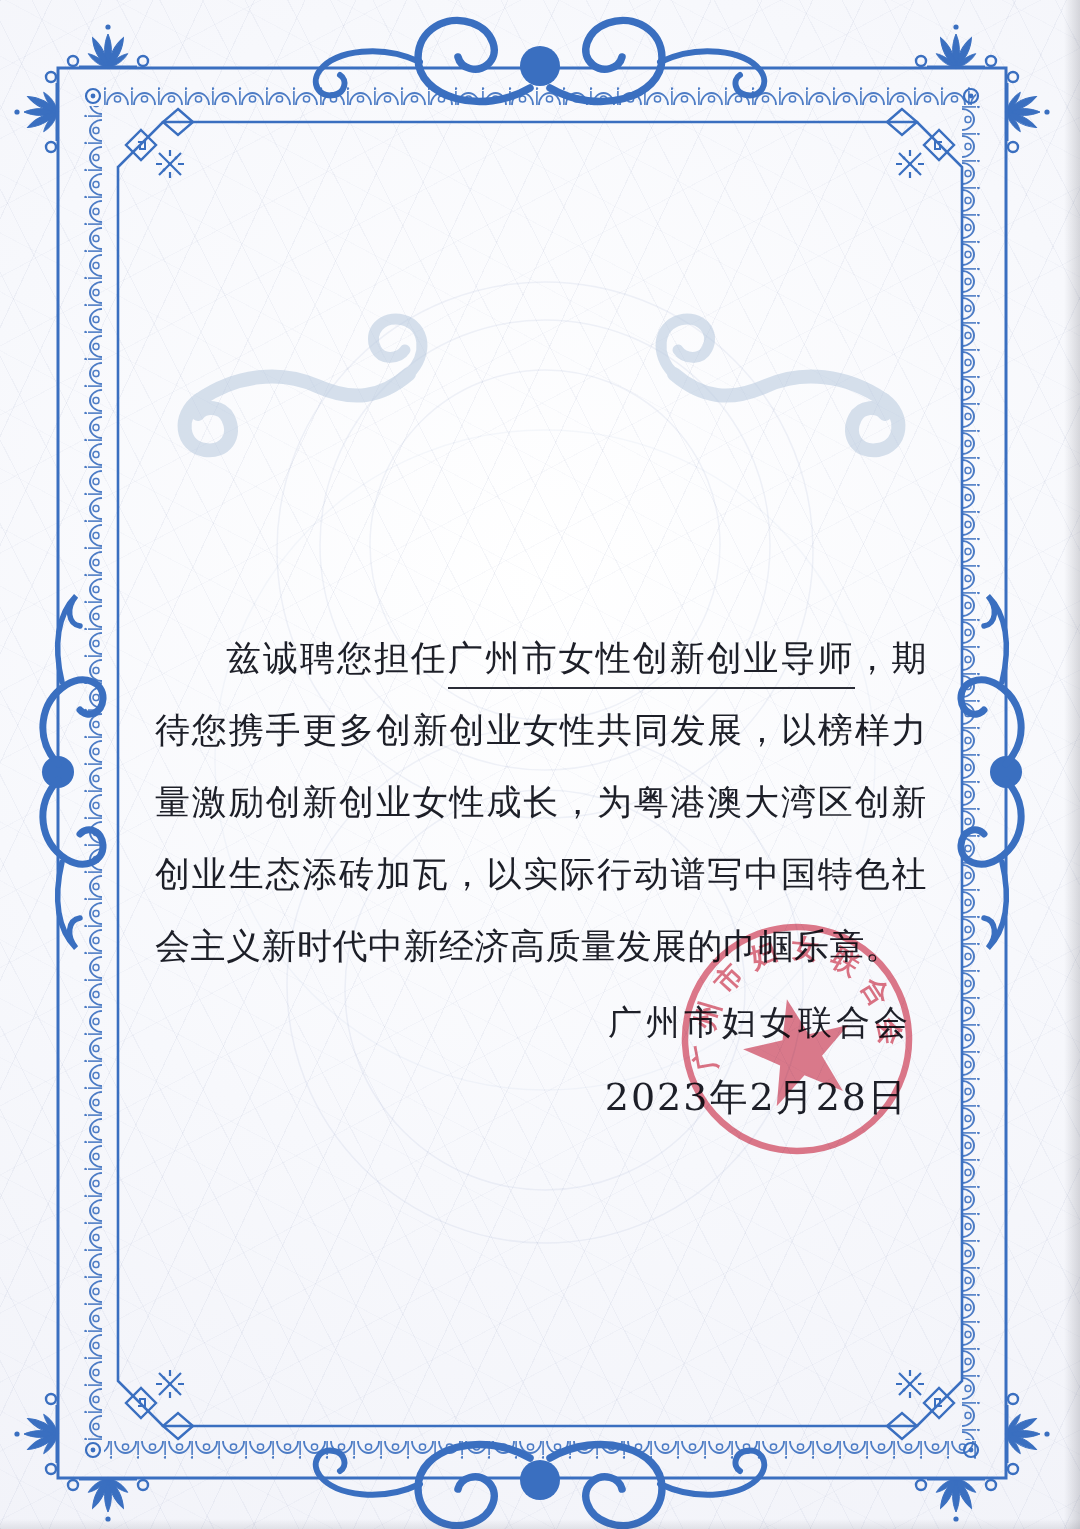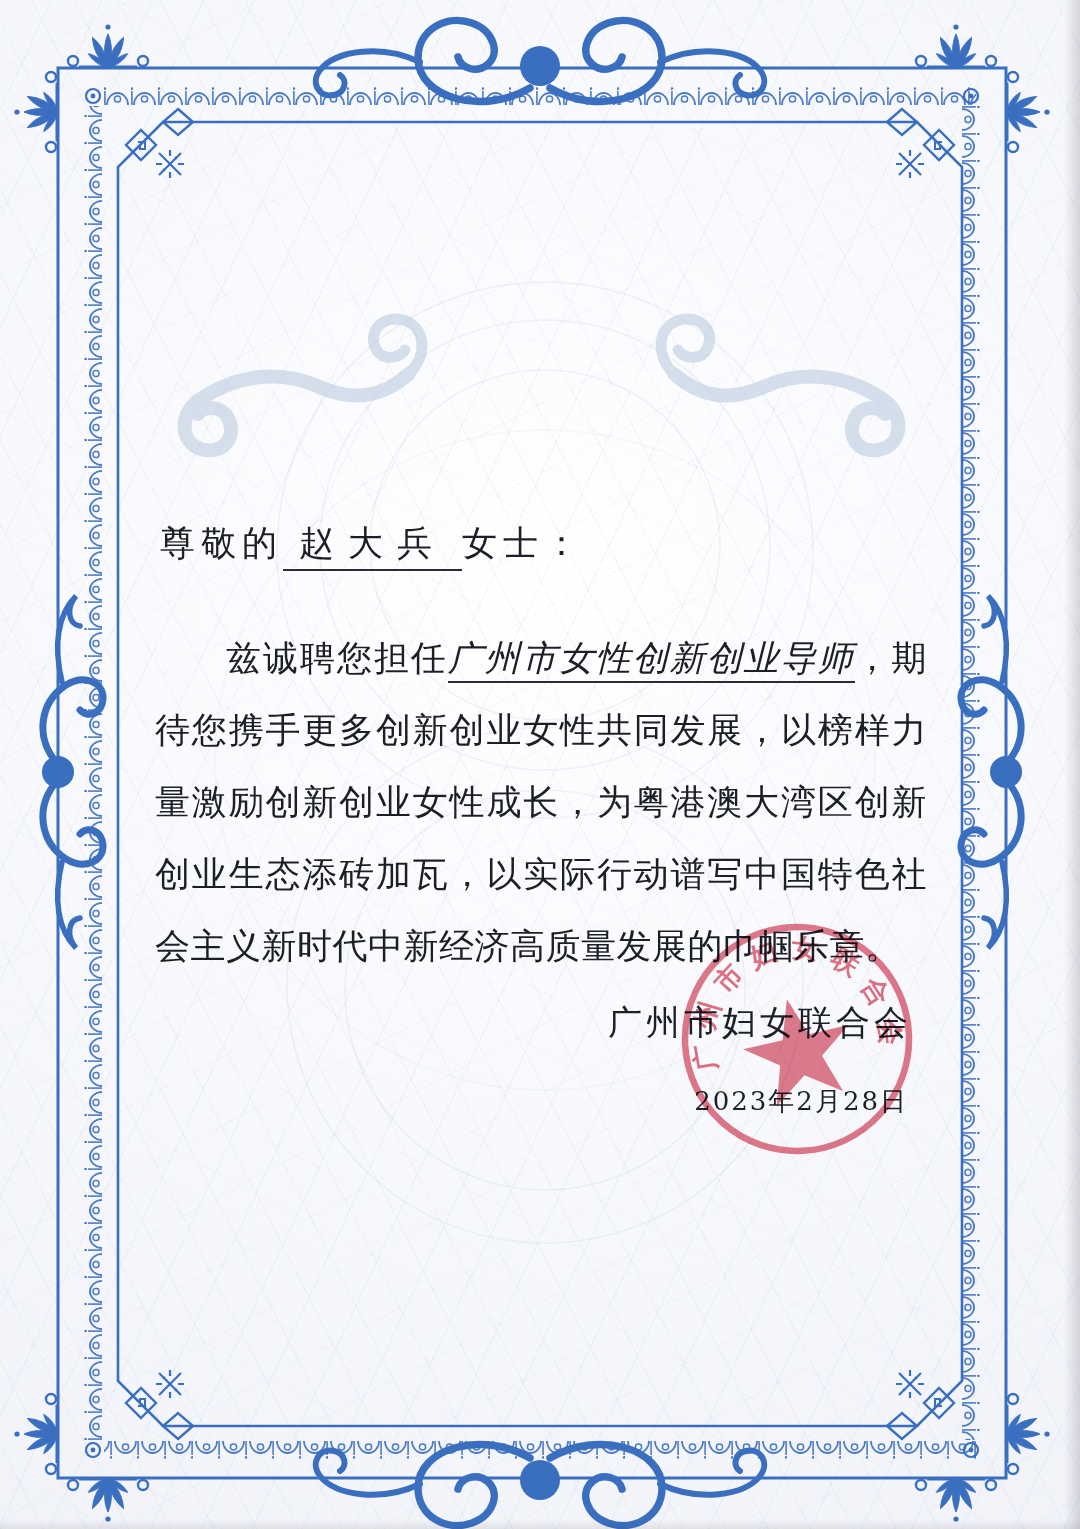--- a/index.html
+++ b/index.html
@@ -25,25 +25,25 @@
     text-shadow:0 0 1px rgba(43,100,180,.4);
   }
   .salutation{position:absolute;left:160px;top:520px;font-size:35px;color:#1d1f28;letter-spacing:6px;}
   .salutation .name{display:inline-block;min-width:130px;text-align:center;
     border-bottom:2px solid #2a2c36;padding:0 16px 2px 16px;letter-spacing:14px;}
   .body-text{
     position:absolute;left:155px;top:622px;width:772px;
     font-size:35px;line-height:72px;color:#1d1f28;
     text-align:justify;text-indent:71px;letter-spacing:.5px;
   }
-  .body-text .position{border-bottom:2px solid #2a2c36;padding-bottom:3px;font-style:italic;}
+  .body-text .position{border-bottom:2px solid #2a2c36;padding-bottom:9px;}
   .signature{position:absolute;left:0;top:1000px;right:168px;text-align:right;
     font-size:34px;color:#1d1f28;letter-spacing:4px;}
   .date{position:absolute;left:14px;top:1072px;right:172px;text-align:right;
-    font-size:26px;color:#1d1f28;letter-spacing:2px;margin-top:12px;}
+    font-size:38px;color:#1d1f28;letter-spacing:2px;}
   .seal{position:absolute;left:666px;top:908px;width:262px;height:262px;
     mix-blend-mode:multiply;opacity:.9;transform:rotate(-3deg);}
 </style>
 </head>
 <body>
 
 <div class="stage">
 
   <svg class="layer" width="1080" height="1529" viewBox="0 0 1080 1529">
     <g fill="none" stroke="#8fa3c6" stroke-opacity="0.13" stroke-width="1.5">
@@ -166,23 +166,20 @@
 
     <g>
       <use href="#scrollCenter" transform="translate(540,70)"></use>
       <use href="#scrollCenter" transform="translate(540,1476) scale(1,-1)"></use>
       <use href="#sideSwirl" transform="translate(58,772)"></use>
       <use href="#sideSwirl" transform="translate(1006,772) scale(-1,1)"></use>
     </g>
   </svg>
 
 
-  <div class="salutation">
-    <span>尊敬的</span><span class="name">赵大兵</span><span>女士：</span>
-  </div>
 
   <div class="body-text">
     <span>兹诚聘您担任</span><span class="position">广州市女性创新创业导师</span><span>，期待您携手更多创新创业女性共同发展，以榜样力量激励创新创业女性成长，为粤港澳大湾区创新创业生态添砖加瓦，以实际行动谱写中国特色社会主义新时代中新经济高质量发展的巾帼乐章。</span>
   </div>
 
   <div class="signature">广州市妇女联合会</div>
   <div class="date">2023年2月28日</div>
 
   <svg class="seal" viewBox="0 0 262 262">
     <defs>

